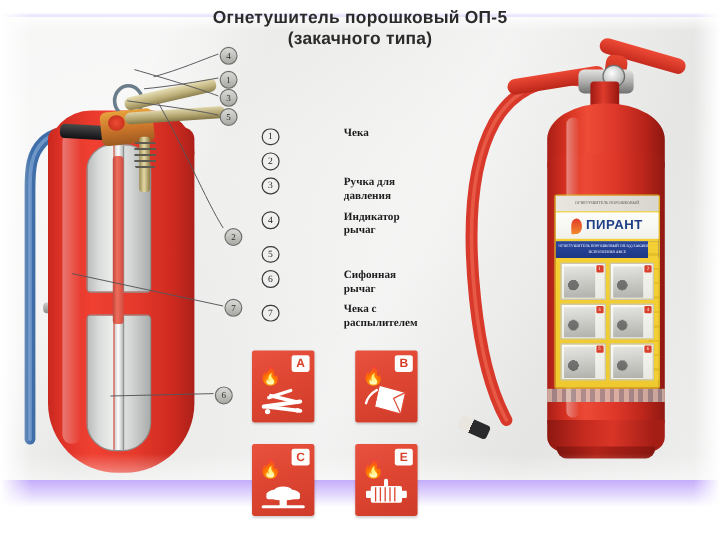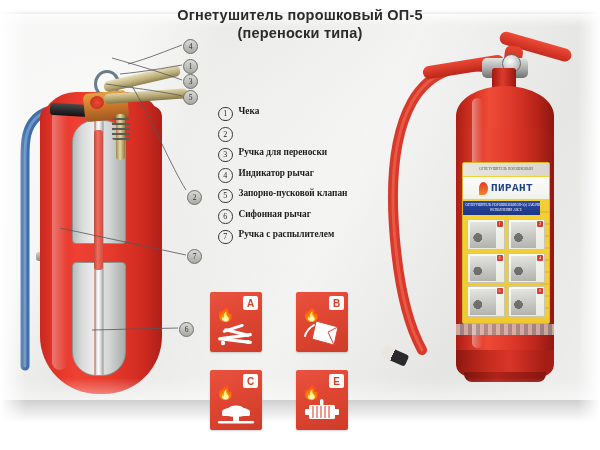--- a/index.html
+++ b/index.html
@@ -3,21 +3,21 @@
 <meta charset="utf-8">
 <style>
   html,body{margin:0;padding:0;}
   body{
     width:600px;height:450px;
     background:#ffffff;
     font-family:"Liberation Serif", serif;
     overflow:hidden;
     position:relative;
   }
-  #stage{position:absolute;left:0;top:0;width:600px;height:450px;overflow:hidden;background:#a3a3a3;}
+  #stage{position:absolute;left:0;top:0;width:600px;height:450px;overflow:hidden;background:#8b5cf6;}
 
   
   .paper{
     position:absolute;left:0;top:14px;width:600px;height:386px;
     background:
       radial-gradient(ellipse at 20% 30%, #f4f4f3 0%, #ececeb 45%, #e6e6e5 100%);
   }
   .paper:after{
     content:"";position:absolute;inset:0;
     background:
@@ -159,21 +159,21 @@
     font-size:9.3px;color:#1b1b1b;font-weight:bold;
     z-index:30;
   }
   .leg-item{display:flex;align-items:flex-start;margin-bottom:5.5px;}
   .leg-num{
     flex:0 0 auto;width:12.5px;height:12.5px;border-radius:50%;
     border:1px solid #3a3a3a;color:#262626;
     display:flex;align-items:center;justify-content:center;
     font-size:8px;font-weight:normal;margin-right:6px;margin-top:.5px;
   }
-  .leg-text{line-height:11.5px;}
+  .leg-text{line-height:11.5px;margin-left:48px;}
 
   
   .cards{position:absolute;left:210px;top:292px;width:150px;height:148px;z-index:30;}
   .card{
     position:absolute;width:52px;height:60px;
     background:linear-gradient(160deg,#e8523f 0%,#de4632 45%,#cf3c2a 100%);
     border-radius:2px;
     box-shadow:0 1px 2px rgba(0,0,0,.18);
   }
   .card.a{left:0;top:0;}
@@ -270,21 +270,21 @@
     position:absolute;left:58px;top:138px;width:86px;height:160px;
     background:linear-gradient(180deg,#f5d23a 0%,#f3cf34 42%,#eec92f 100%);
     border:1px solid #d8b625;border-radius:2px;overflow:hidden;
   }
   .lab-brand{
     position:absolute;left:0;top:14px;width:100%;height:22px;
     background:linear-gradient(180deg,#fdfdfb,#f1f1ec);
     display:flex;align-items:center;justify-content:center;
   }
   .lab-brand-txt{
-    font-family:Liberation Mono, monospace;
+    font-family:Liberation Sans, sans-serif;
     font-weight:bold;font-size:11px;color:#1f3f86;letter-spacing:.4px;text-align:center;
   }
   .lab-logo{
     width:9px;height:13px;margin-right:3px;
     background:linear-gradient(180deg,#e23a2a,#f0892c);
     border-radius:50% 50% 50% 0;transform:rotate(-2deg);
   }
   .lab-top-strip{
     position:absolute;left:0;top:0;width:100%;height:13px;
     background:linear-gradient(90deg,#e8e6df,#d8d6cf);
@@ -325,21 +325,21 @@
 </style>
 </head>
 <body>
 
 <div id="stage">
 
   <div class="paper"></div>
 
   <div class="title">
     <span>Огнетушитель порошковый ОП-5</span>
-    <span class="l2">(переноски типа)</span>
+    <span class="l2">(закачного типа)</span>
   </div>
 
   <div class="cutaway">
 
     <div class="hose-blue">
       <svg class="hb-path" viewBox="0 0 56 280" preserveAspectRatio="none">
         <path d="M54,16 C54,4 30,2 18,14 C8,24 7,36 7,54 L7,262" fill="none" stroke="#3f6ea8" stroke-width="9" stroke-linecap="round"></path>
         <path d="M54,16 C54,4 30,2 18,14 C8,24 7,36 7,54 L7,262" fill="none" stroke="#7da4d3" stroke-width="3" stroke-linecap="round" opacity=".75"></path>
       </svg>
       <div class="hose-clamp"></div>
@@ -408,37 +408,36 @@
   <div class="legend">
     <div class="leg-item">
       <span class="leg-num">1</span>
       <span class="leg-text">Чека</span>
     </div>
     <div class="leg-item">
       <span class="leg-num">2</span>
     </div>
     <div class="leg-item">
       <span class="leg-num">3</span>
-      <span class="leg-text">Ручка для переноски</span>
+      <span class="leg-text">Ручка для давления</span>
     </div>
     <div class="leg-item">
       <span class="leg-num">4</span>
       <span class="leg-text">Индикатор рычаг</span>
     </div>
     <div class="leg-item">
       <span class="leg-num">5</span>
-      <span class="leg-text">Запорно-пусковой клапан</span>
     </div>
     <div class="leg-item">
       <span class="leg-num">6</span>
       <span class="leg-text">Сифонная рычаг</span>
     </div>
     <div class="leg-item">
       <span class="leg-num">7</span>
-      <span class="leg-text">Ручка с распылителем</span>
+      <span class="leg-text">Чека с распылителем</span>
     </div>
   </div>
 
   <div class="cards">
 
     <div class="card a">
       <div class="badge">A</div>
       <div class="flame">🔥</div>
       <svg class="pic" viewBox="0 0 44 30">
         <g fill="#ffffff">

